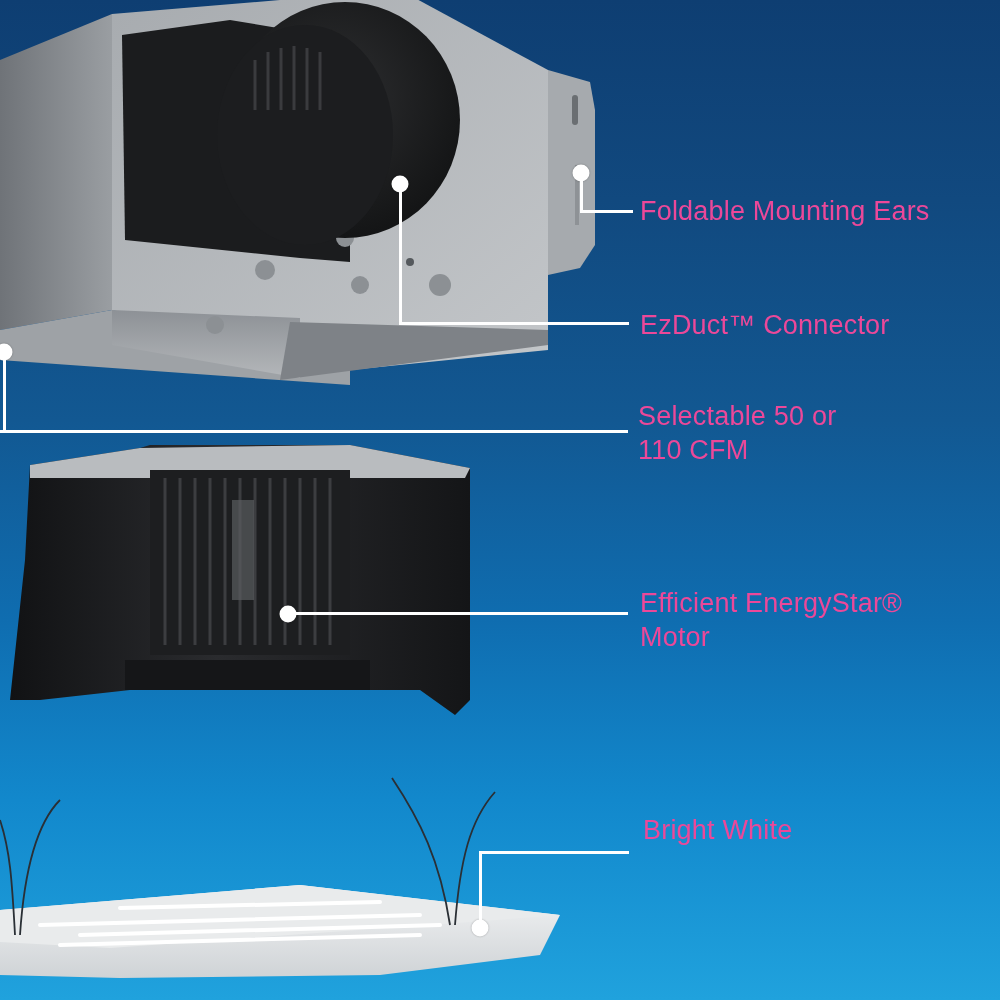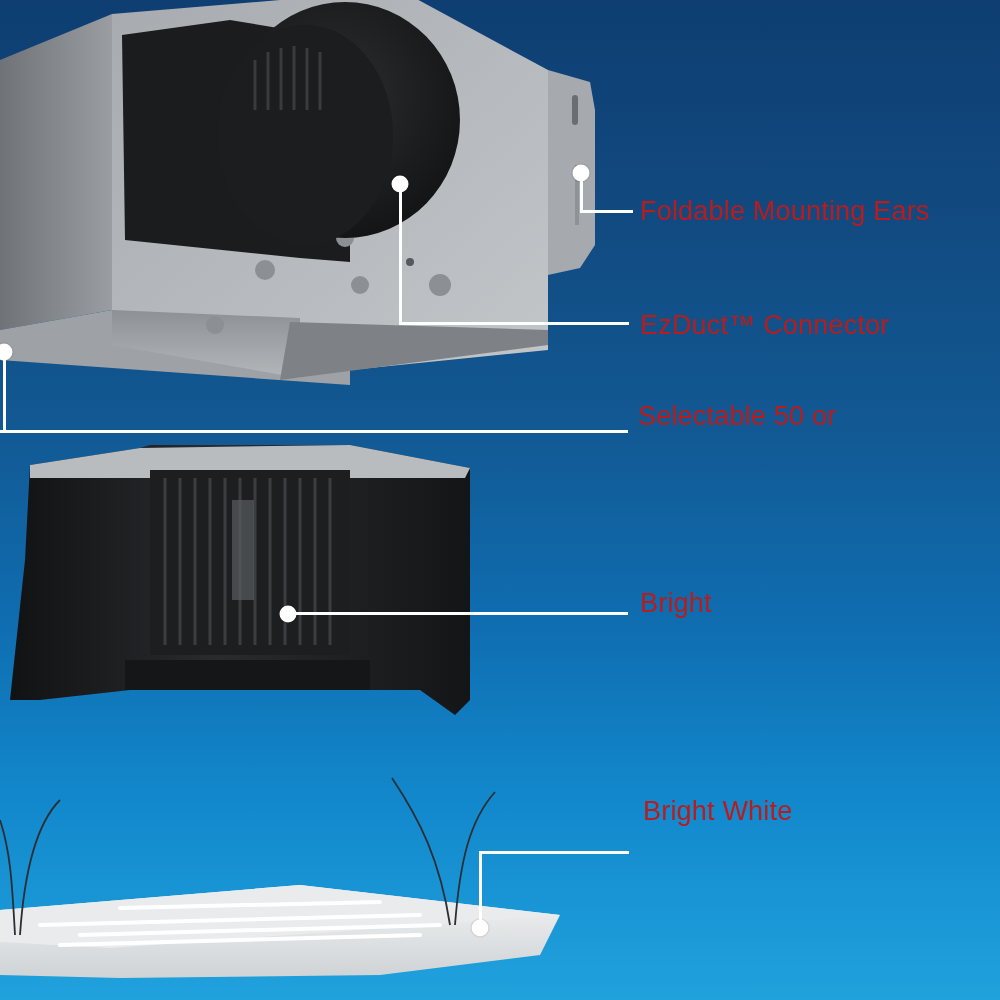--- a/index.html
+++ b/index.html
@@ -1,19 +1,19 @@
 <!DOCTYPE html>
 <html><head>
 <meta charset="utf-8">
 <style>
   html,body{margin:0;padding:0;}
   body{width:1000px;height:1000px;overflow:hidden;position:relative;
     background:linear-gradient(180deg,#0e3e72 0%,#11497f 20%,#125892 42%,#0f6db0 62%,#1288cc 80%,#20a2dd 100%);
     font-family:"Liberation Sans","DejaVu Sans",sans-serif;}
-  .label{position:absolute;color:#b91c1c;font-size:27px;line-height:34px;letter-spacing:0.2px;white-space:nowrap;}
+  .label{position:absolute;color:#ec4899;font-size:27px;line-height:34px;letter-spacing:0.2px;white-space:nowrap;}
   .line{position:absolute;background:#ffffff;}
   .dot{position:absolute;width:17px;height:17px;border-radius:50%;background:#ffffff;transform:translate(-50%,-50%);box-shadow:0 0 2px rgba(0,0,0,0.3);}
   svg{position:absolute;left:0;top:0;}
 </style>
 </head>
 <body>
 
 <svg width="1000" height="1000" viewBox="0 0 1000 1000">
   <defs>
     <linearGradient id="steelL" x1="0" y1="0" x2="1" y2="0">
@@ -140,21 +140,23 @@
 <div class="label" style="left:640px;top:194px;">
   <div>Foldable Mounting Ears</div>
 </div>
 
 <div class="label" style="left:640px;top:308px;">
   <div>EzDuct™ Connector</div>
 </div>
 
 <div class="label" style="left:638px;top:399px;">
   <div>Selectable 50 or</div>
+  <div>110 CFM</div>
 </div>
 
 <div class="label" style="left:640px;top:586px;">
-  <div>Bright</div>
+  <div>Efficient EnergyStar®</div>
+  <div>Motor</div>
 </div>
 
-<div class="label" style="left:643px;top:794px;">
+<div class="label" style="left:643px;top:813px;">
   <div>Bright White</div>
 </div>
 
 </body></html>

